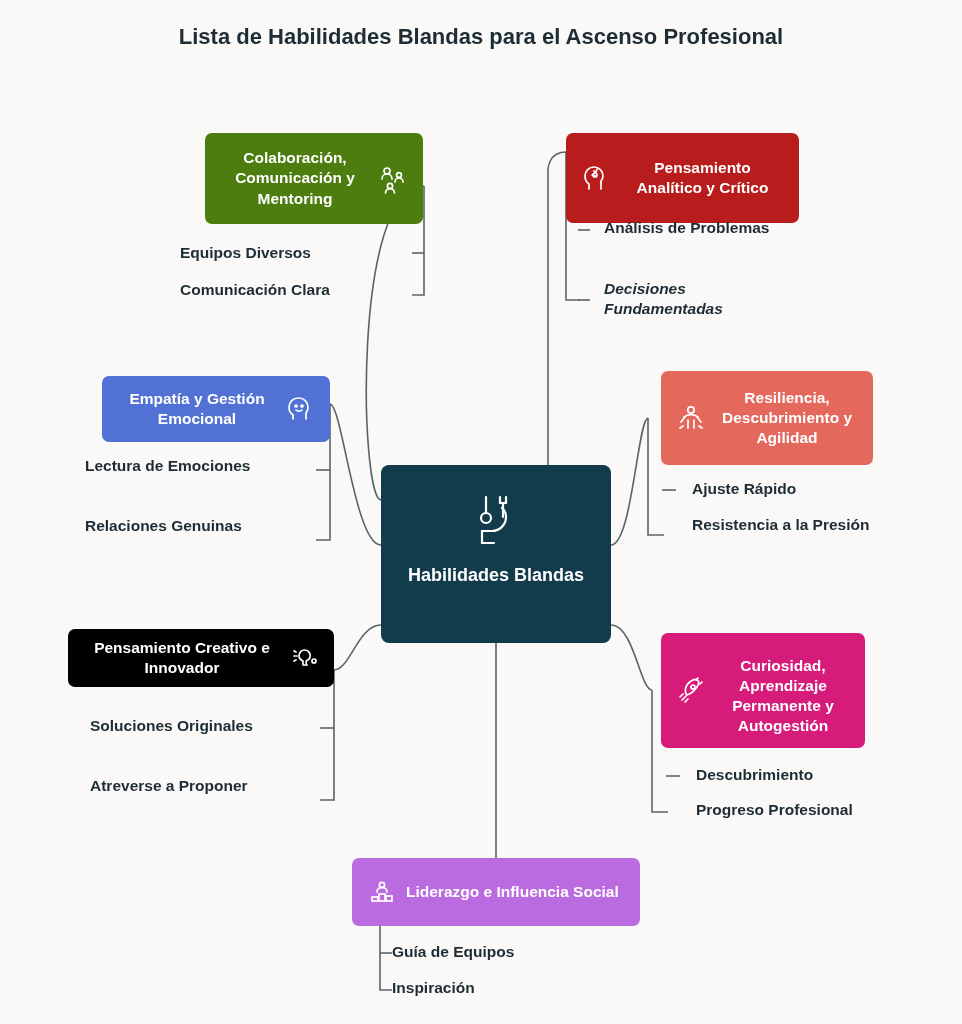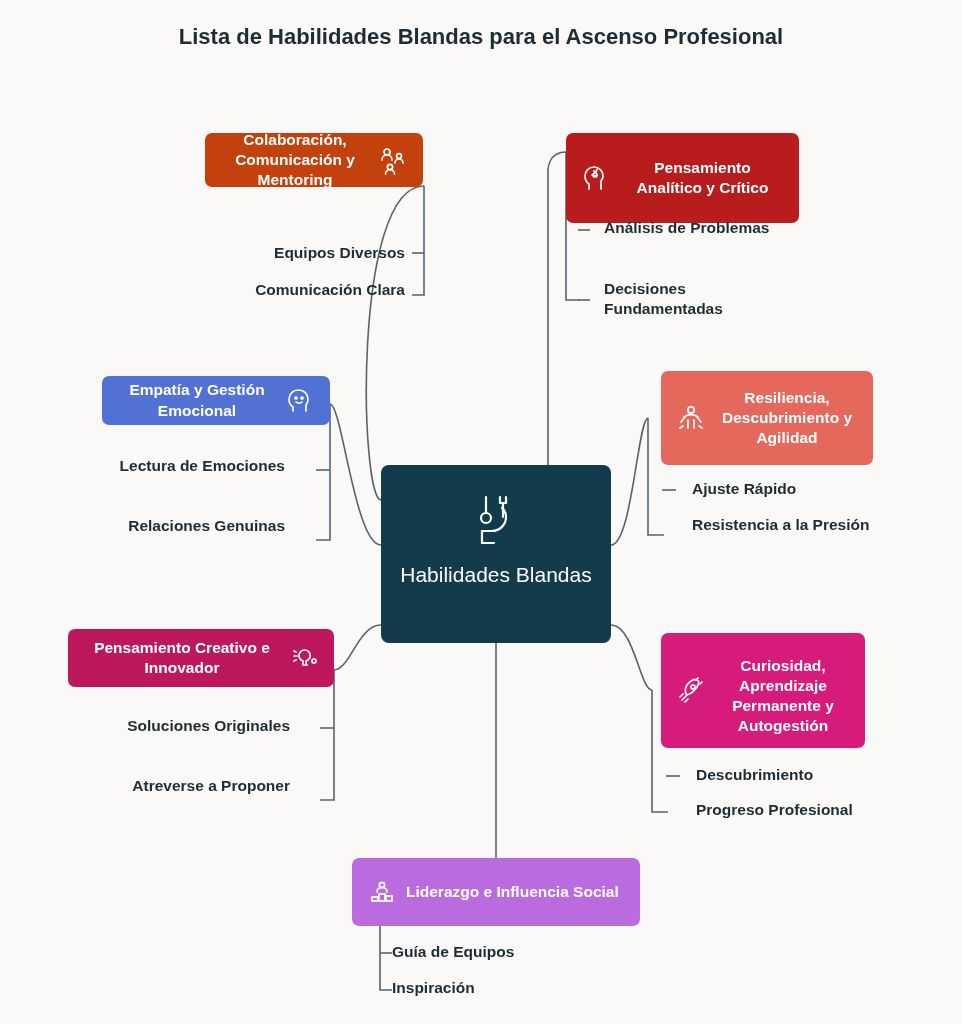--- a/index.html
+++ b/index.html
@@ -74,41 +74,41 @@
     height: 178px;
     background: #123b4b;
     border-radius: 8px;
     display: flex;
     flex-direction: column;
     align-items: center;
     justify-content: center;
     color: #fff;
   }
   #center-node .clabel {
-    font-size: 21px;
-    font-weight: normal;
+    font-size: 18px;
+    font-weight: bold;
     text-align: center;
     line-height: 1.25;
     margin-top: 42px;
   }
   #center-node .cicon {
     position: absolute;
     top: 22px;
     left: 50%;
     transform: translateX(-50%);
   }
 
   .sub {
     position: absolute;
     font-size: 15.5px;
     font-weight: bold;
     line-height: 1.32;
     color: #1d2c35;
   }
-  .sub.r { text-align: right; }
+  .sub.r { text-align: left; }
   .sub.l { text-align: left; }
 </style>
 </head>
 <body>
 
 <div class="canvas">
 
   <div id="title">Lista de Habilidades Blandas para el Ascenso Profesional</div>
 
   <svg class="edges" viewBox="0 0 962 1024">
@@ -158,21 +158,21 @@
         <path d="M18 44 h10"></path>
         <path d="M28 44 a14 14 0 0 0 14 -14"></path>
         <path d="M42 30 a12 12 0 0 0 -4 -9"></path>
         <path d="M18 44 v12"></path>
         <path d="M30 56 h-12"></path>
       </svg>
     </span>
     <div class="clabel">Habilidades Blandas</div>
   </div>
 
-  <div class="node right-icon" id="node-colaboracion" style="left:205px; top:133px; width:218px; height:54px; background:#c2410c;">
+  <div class="node right-icon" id="node-colaboracion" style="left:205px; top:133px; width:218px; height:91px; background:#4d7c0f;">
     <span class="lbl" style="text-align:center;">Colaboración, Comunicación y Mentoring</span>
     <span class="ico">
       <svg width="30" height="30" viewBox="0 0 30 30" fill="none" stroke="#fff" stroke-width="1.7" stroke-linecap="round">
         <circle cx="9" cy="7" r="3"></circle>
           <path d="M4 15c0-3 2.3-5 5-5s5 2 5 5"></path>
         <circle cx="21" cy="11" r="2.4"></circle>
           <path d="M17 18c0-2.4 1.8-4 4-4s4 1.6 4 4"></path>
         <circle cx="12" cy="22" r="2.6"></circle>
           <path d="M7.5 29c0-2.6 2-4.4 4.5-4.4s4.5 1.8 4.5 4.4"></path>
       </svg>
@@ -185,23 +185,23 @@
     <span class="ico">
       <svg width="28" height="30" viewBox="0 0 28 30" fill="none" stroke="#fff" stroke-width="1.7" stroke-linecap="round">
         <path d="M7 26v-5c-3-2-4-5-4-8 0-5 4-9 9-9s9 4 9 9c0 2-1 4-2 5v8"></path>
         <path d="M12 8l1.6 2M15 6l-1 3M10 12l3 .5"></path>
         <circle cx="13" cy="12" r="2"></circle>
       </svg>
     </span>
     <span class="lbl" style="text-align:center;">Pensamiento Analítico y Crítico</span>
   </div>
   <div class="sub l" style="left:604px; top:218px; width:190px;">Análisis de Problemas</div>
-  <div class="sub l" style="left:604px; top:279px; width:190px;">Decisiones Fundamentadas</div>
-
-  <div class="node right-icon" id="node-empatia" style="left:102px; top:376px; width:228px; height:49px; background:#5271d4;">
+  <div class="sub l" style="left:604px; top:279px; width:190px;font-style:italic;">Decisiones Fundamentadas</div>
+
+  <div class="node right-icon" id="node-empatia" style="left:102px; top:376px; width:228px; height:66px; background:#5271d4;">
     <span class="lbl" style="text-align:center;">Empatía y Gestión Emocional</span>
     <span class="ico">
       <svg width="28" height="28" viewBox="0 0 28 28" fill="none" stroke="#fff" stroke-width="1.7" stroke-linecap="round">
         <path d="M7 24v-4c-3-2-4-4.5-4-7.5C3 7 7 3 12.5 3S22 7 22 12.5c0 2-.8 4-2 5.5v6"></path>
         <circle cx="10" cy="11" r="1"></circle>
           <circle cx="16" cy="11" r="1"></circle>
         <path d="M10 15c1.5 1.6 4.5 1.6 6 0"></path>
       </svg>
     </span>
   </div>
@@ -216,21 +216,21 @@
         <path d="M9 14l-4 5M21 14l4 5"></path>
         <path d="M12 17v8M18 17v8"></path>
         <path d="M4 25l3-2M26 25l-3-2"></path>
       </svg>
     </span>
     <span class="lbl" style="text-align:center;">Resiliencia, Descubrimiento y Agilidad</span>
   </div>
   <div class="sub l" style="left:692px; top:479px; width:200px;">Ajuste Rápido</div>
   <div class="sub l" style="left:692px; top:515px; width:180px;">Resistencia a la Presión</div>
 
-  <div class="node right-icon" id="node-creativo" style="left:68px; top:629px; width:266px; height:58px; background:#be185d;">
+  <div class="node right-icon" id="node-creativo" style="left:68px; top:629px; width:266px; height:58px; background:#000000;">
     <span class="lbl" style="text-align:center;">Pensamiento Creativo e Innovador</span>
     <span class="ico">
       <svg width="28" height="28" viewBox="0 0 28 28" fill="none" stroke="#fff" stroke-width="1.7" stroke-linecap="round">
         <path d="M13 20v-3c-2.6-1-4-3-4-5.4A5.6 5.6 0 0 1 14.6 6a5.6 5.6 0 0 1 5.6 5.6c0 2.4-1.5 4.4-4 5.4v3"></path>
         <path d="M13 21h4.2"></path>
           <path d="M6 8l-2-1M6 16l-2 1M7 12H4"></path>
         <circle cx="24" cy="17" r="2"></circle>
       </svg>
     </span>
   </div>

